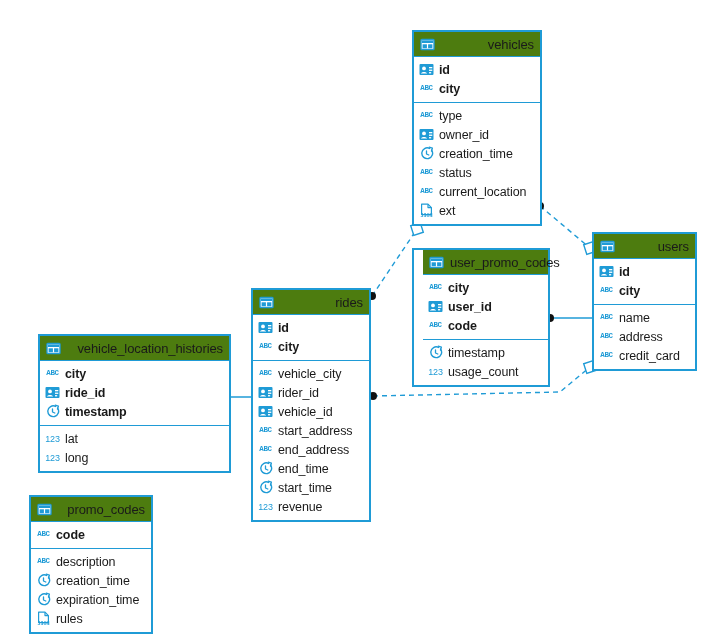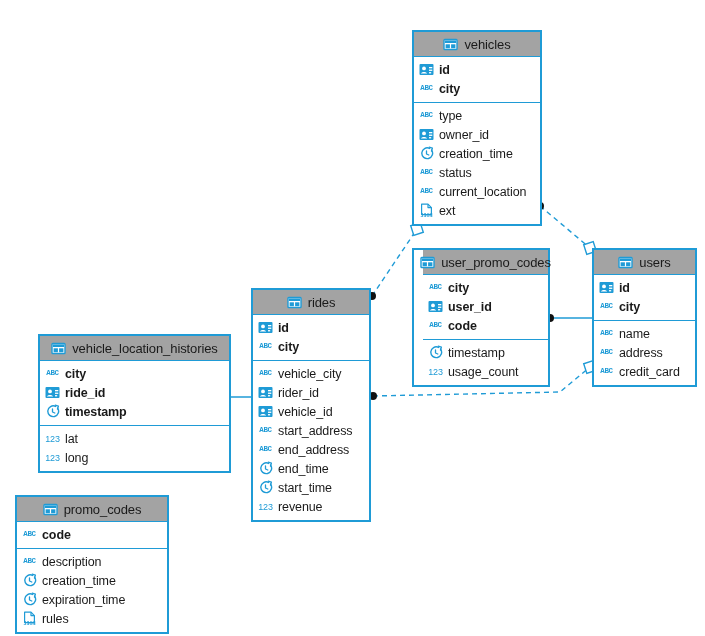--- a/index.html
+++ b/index.html
@@ -36,24 +36,24 @@
     background: #ffffff;
     border: 2px solid #1f9bd6;
     z-index: 2;
   }
 
   .tbl-header {
     box-sizing: border-box;
     height: 25px;
     display: flex;
     align-items: center;
-    justify-content: center;
+    justify-content: space-between;
     gap: 6px;
     border-bottom: 1px solid #1f9bd6;
-    background: #a3a3a3;
+    background: #4d7c0f;
     padding: 0 6px;
   }
   .tbl-title {
     font-size: 13px;
     color: #1a1a1a;
     white-space: nowrap;
     letter-spacing: -0.1px;
   }
 
   .tbl-section {
@@ -264,21 +264,21 @@
             </svg>
           </span>
           <span class="col-name">timestamp</span>
         </div>
         <div class="col-row">
           <span class="icn icn-123">123</span>
           <span class="col-name">usage_count</span>
         </div>
       </div>
     </div>
-    <div class="table-node" style="left: 592px; top: 248px; width: 105px;">
+    <div class="table-node" style="left: 592px; top: 232px; width: 105px;">
       <div class="tbl-header">
         <span class="icn">
           <svg width="15" height="15" viewBox="0 0 15 15">
             <rect x="1" y="2.5" width="13" height="10" rx="0.8" fill="#fff" stroke="#1f9bd6" stroke-width="1.4"></rect>
             <rect x="1.9" y="3.4" width="11.2" height="2.6" fill="#1f9bd6"></rect>
             <rect x="2.6" y="7.3" width="4.3" height="3.9" fill="#1f9bd6"></rect>
             <rect x="8.1" y="7.3" width="4.3" height="3.9" fill="#1f9bd6"></rect>
           </svg>
         </span>
         <span class="tbl-title">users</span>
@@ -458,21 +458,21 @@
         <div class="col-row">
           <span class="icn icn-123">123</span>
           <span class="col-name">lat</span>
         </div>
         <div class="col-row">
           <span class="icn icn-123">123</span>
           <span class="col-name">long</span>
         </div>
       </div>
     </div>
-    <div class="table-node" style="left: 15px; top: 495px; width: 154px;">
+    <div class="table-node" style="left: 29px; top: 495px; width: 124px;">
       <div class="tbl-header">
         <span class="icn">
           <svg width="15" height="15" viewBox="0 0 15 15">
             <rect x="1" y="2.5" width="13" height="10" rx="0.8" fill="#fff" stroke="#1f9bd6" stroke-width="1.4"></rect>
             <rect x="1.9" y="3.4" width="11.2" height="2.6" fill="#1f9bd6"></rect>
             <rect x="2.6" y="7.3" width="4.3" height="3.9" fill="#1f9bd6"></rect>
             <rect x="8.1" y="7.3" width="4.3" height="3.9" fill="#1f9bd6"></rect>
           </svg>
         </span>
         <span class="tbl-title">promo_codes</span>

